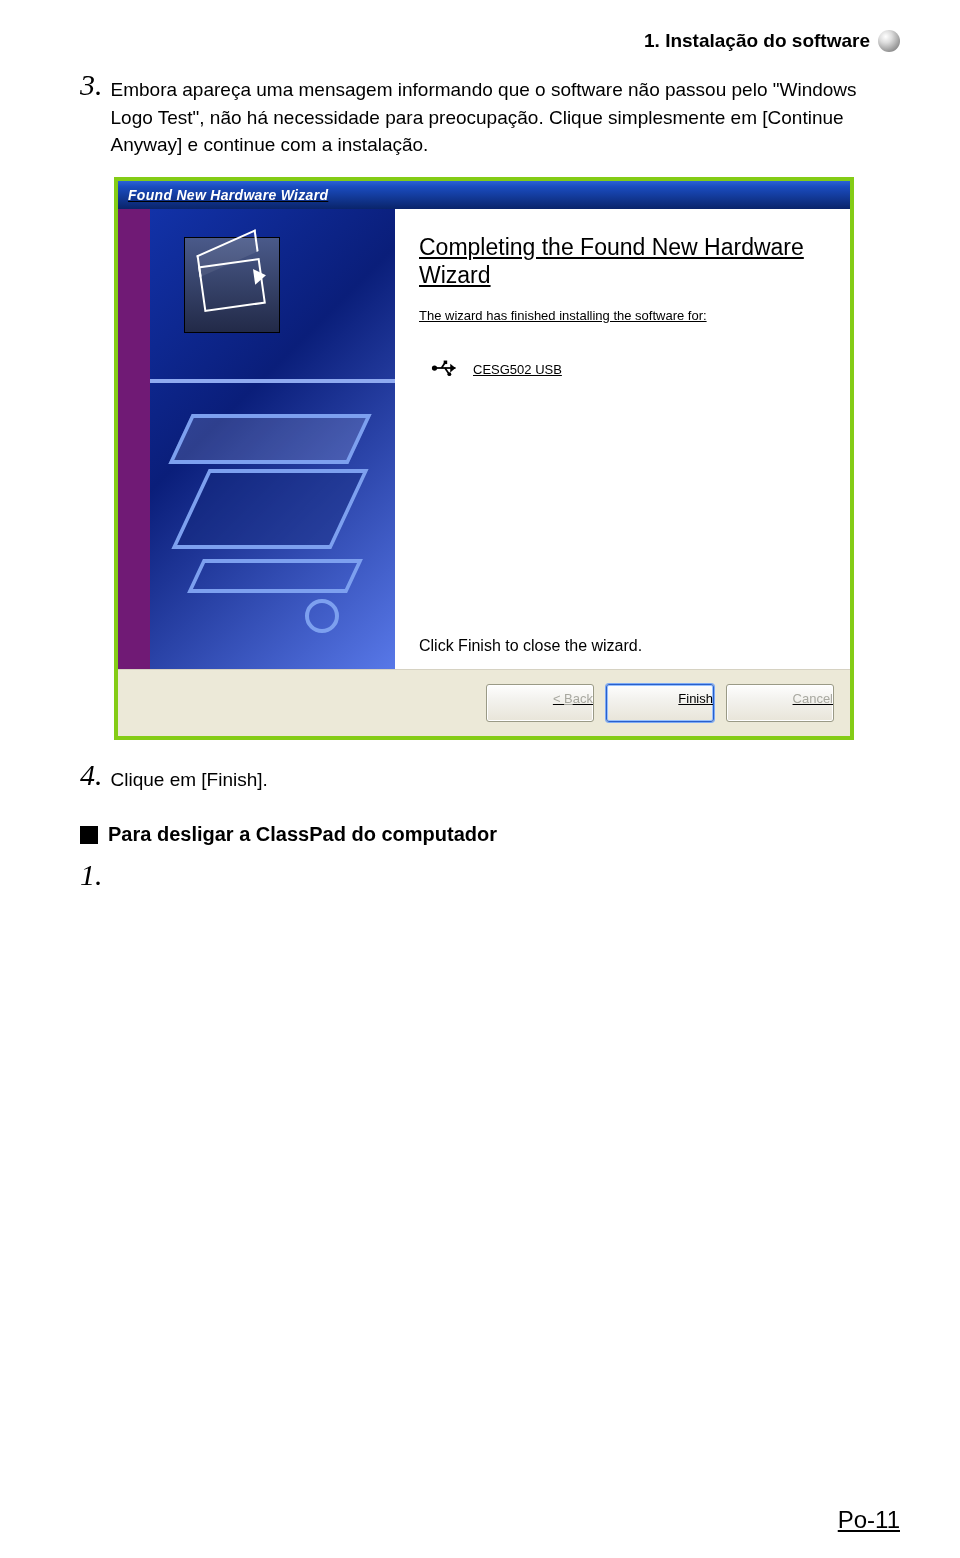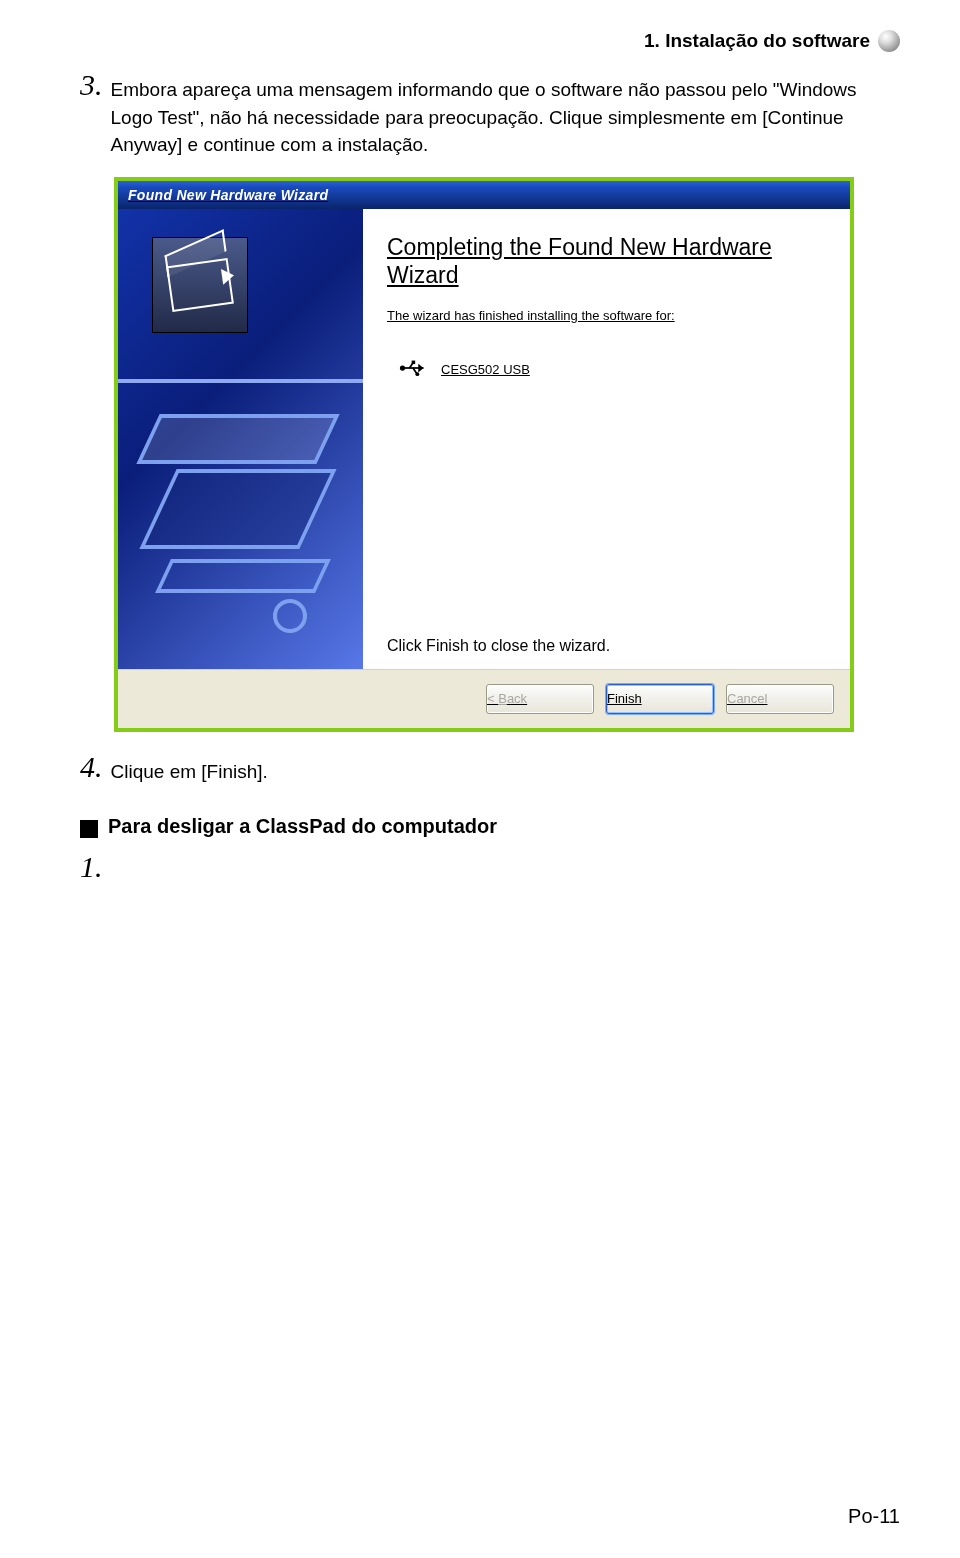--- a/index.html
+++ b/index.html
@@ -45,21 +45,21 @@
     line-height: 1;
     flex-shrink: 0;
   }
   .step-text {
     font-size: 19px;
     line-height: 1.45;
     padding-top: 6px;
   }
   .section-head {
     display: flex;
-    align-items: flex-end;
+    align-items: center;
     gap: 10px;
     margin-top: 30px;
     margin-bottom: 6px;
   }
   .black-square {
     width: 18px;
     height: 18px;
     background: #000;
   }
   .section-title {
@@ -80,22 +80,23 @@
     background: linear-gradient(to bottom, #2b63d6 0%, #1a4cc0 20%, #0a246a 100%);
     color: #fff;
     padding: 6px 10px;
     font-weight: bold;
     font-size: 14px;
     font-style: italic;
     letter-spacing: 0.3px;
   }
   .wizard-body {
     display: flex;
-    background: #d946ef;
+    background: #701a75;
     min-height: 460px;
+    padding-left: 32px;
   }
   .wizard-side {
     width: 245px;
     background: linear-gradient(135deg, #1232a8 0%, #0a1e7a 40%, #5878e8 100%);
     position: relative;
     overflow: hidden;
   }
   .side-shape {
     position: absolute;
   }
@@ -199,50 +200,51 @@
   .wizard-footer {
     background: #ece9d8;
     border-top: 1px solid #d6d2c2;
     padding: 14px 16px;
     display: flex;
     justify-content: flex-end;
     gap: 12px;
   }
   .win-btn {
     min-width: 108px;
-    height: 30px;
+    height: 38px;
     background: linear-gradient(to bottom, #fefefe 0%, #f3f2ee 40%, #e8e5d9 100%);
     border: 1px solid #9a9a86;
     border-radius: 3px;
     box-shadow: inset 0 0 0 1px #fff;
     font-family: Tahoma, Arial, sans-serif;
     font-size: 13px;
-    text-align: left;
+    text-align: right;
     line-height: 28px;
     color: #444;
   }
   .win-btn.disabled { color: #a8a8a0; }
   .win-btn.default {
     border: 1px solid #2a5fc9;
     box-shadow: inset 0 0 0 1px #96c0ff, 0 0 0 1px #7baaf7;
     color: #000;
   }
   .underline { text-decoration: underline; }
 
   .footer-date {
     text-align: center;
     font-size: 12px;
     color: #333;
     margin-top: 420px;
   }
   .page-num {
     position: absolute;
-    bottom: 30px;
+    bottom: 24px;
     right: 60px;
-    font-size: 20px;
+    font-size: 24px;
+    text-decoration: underline;
   }
 </style>
 </head>
 <body>
 
 <div class="page">
 
   <div class="header">
     <span>1. Instalação do software</span>
     <span class="header-orb"></span>

